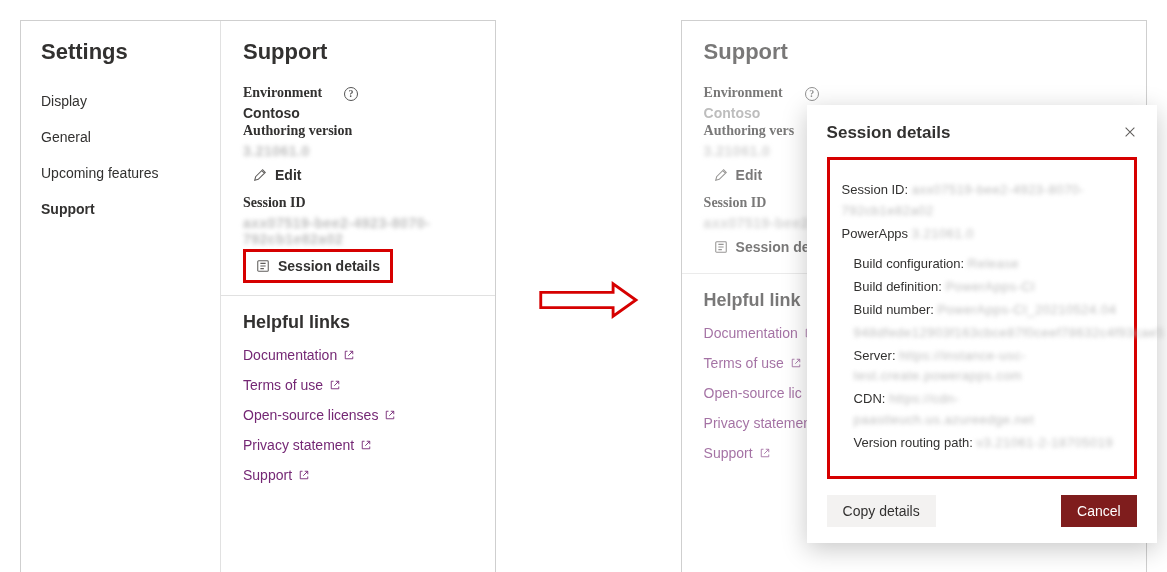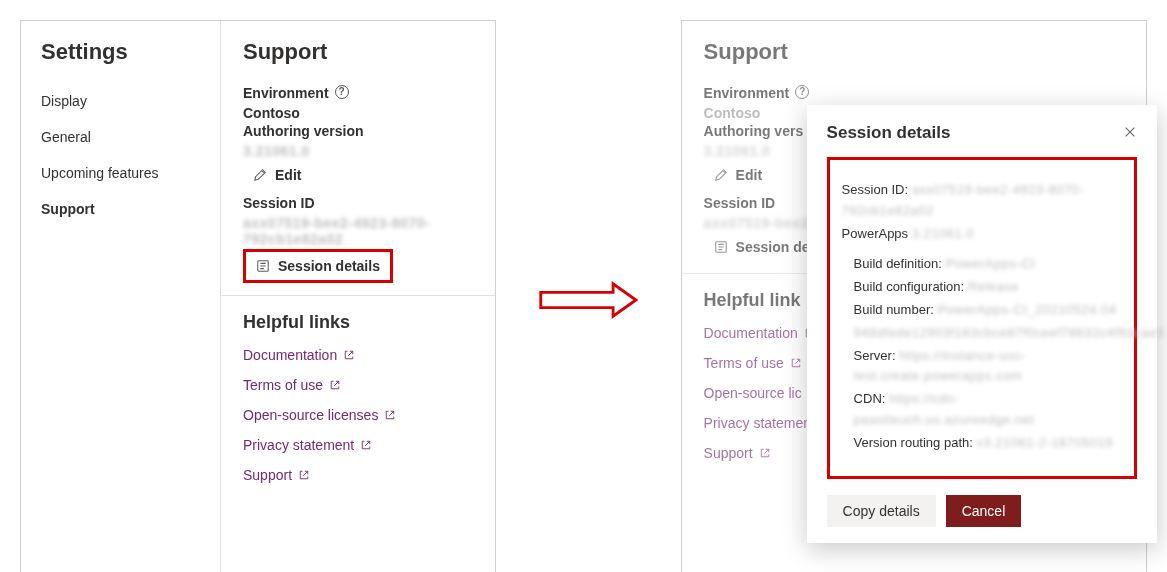--- a/index.html
+++ b/index.html
@@ -52,22 +52,23 @@
   .main-title {
     font-size: 22px;
     font-weight: 600;
     margin-bottom: 20px;
   }
   .label-row {
     font-weight: 600;
     font-size: 14px;
     margin-bottom: 4px;
     display: flex;
-    align-items: flex-start;
-    gap: 6px;
+    align-items: flex-end;
+    gap: 22px;
+    font-family: Liberation Serif, serif;
   }
   .help-icon {
     width: 14px; height: 14px;
     border: 1px solid #555;
     border-radius: 50%;
     font-size: 10px;
     line-height: 12px;
     text-align: center;
     color: #555;
   }
@@ -178,21 +179,21 @@
   .dialog-body .blur {
     filter: blur(2px);
     color: #bfbfbf;
   }
   .dialog-row {
     margin-bottom: 2px;
   }
   .indent { padding-left: 12px; }
   .dialog-actions {
     display: flex;
-    justify-content: flex-start;
+    justify-content: space-between;
     gap: 10px;
     margin-top: 16px;
   }
   .btn {
     padding: 8px 16px;
     font-size: 14px;
     border: none;
     cursor: pointer;
   }
   .btn-default {
@@ -373,22 +374,22 @@
         <div class="close-x">
           <svg width="14" height="14" viewBox="0 0 16 16">
               <path stroke="#605e5c" stroke-width="1.2" d="M3 3l10 10 M13 3l-10 10"></path>
             </svg>
         </div>
       </div>
       <div class="dialog-body">
         <div class="dialog-row"><span>Session ID:</span> <span class="blur">axx07519-bee2-4923-8070-792cb1e82a02</span></div>
         <div class="dialog-row"><span>PowerApps</span> <span class="blur">3.21061.0</span></div>
         <div style="height:8px"></div>
+        <div class="dialog-row indent"><span>Build configuration:</span> <span class="blur">Release</span></div>
         <div class="dialog-row indent"><span>Build definition:</span> <span class="blur">PowerApps-CI</span></div>
-        <div class="dialog-row indent"><span>Build configuration:</span> <span class="blur">Release</span></div>
         <div class="dialog-row indent"><span>Build number:</span> <span class="blur">PowerApps-CI_20210524.04</span></div>
         <div class="dialog-row indent"><span class="blur">948dfede12903f163cbce87f0ceef78632c4f93cae5</span></div>
         <div class="dialog-row indent"><span>Server:</span> <span class="blur">https://instance-usc-test.create.powerapps.com</span></div>
         <div class="dialog-row indent"><span>CDN:</span> <span class="blur">https://cdn-paastleuch.us.azureedge.net</span></div>
         <div class="dialog-row indent"><span>Version routing path:</span> <span class="blur">v3.21061-2-18705019</span></div>
       </div>
       <div class="dialog-actions">
         <button class="btn btn-default">Copy details</button>
         <button class="btn btn-primary">Cancel</button>
       </div>

